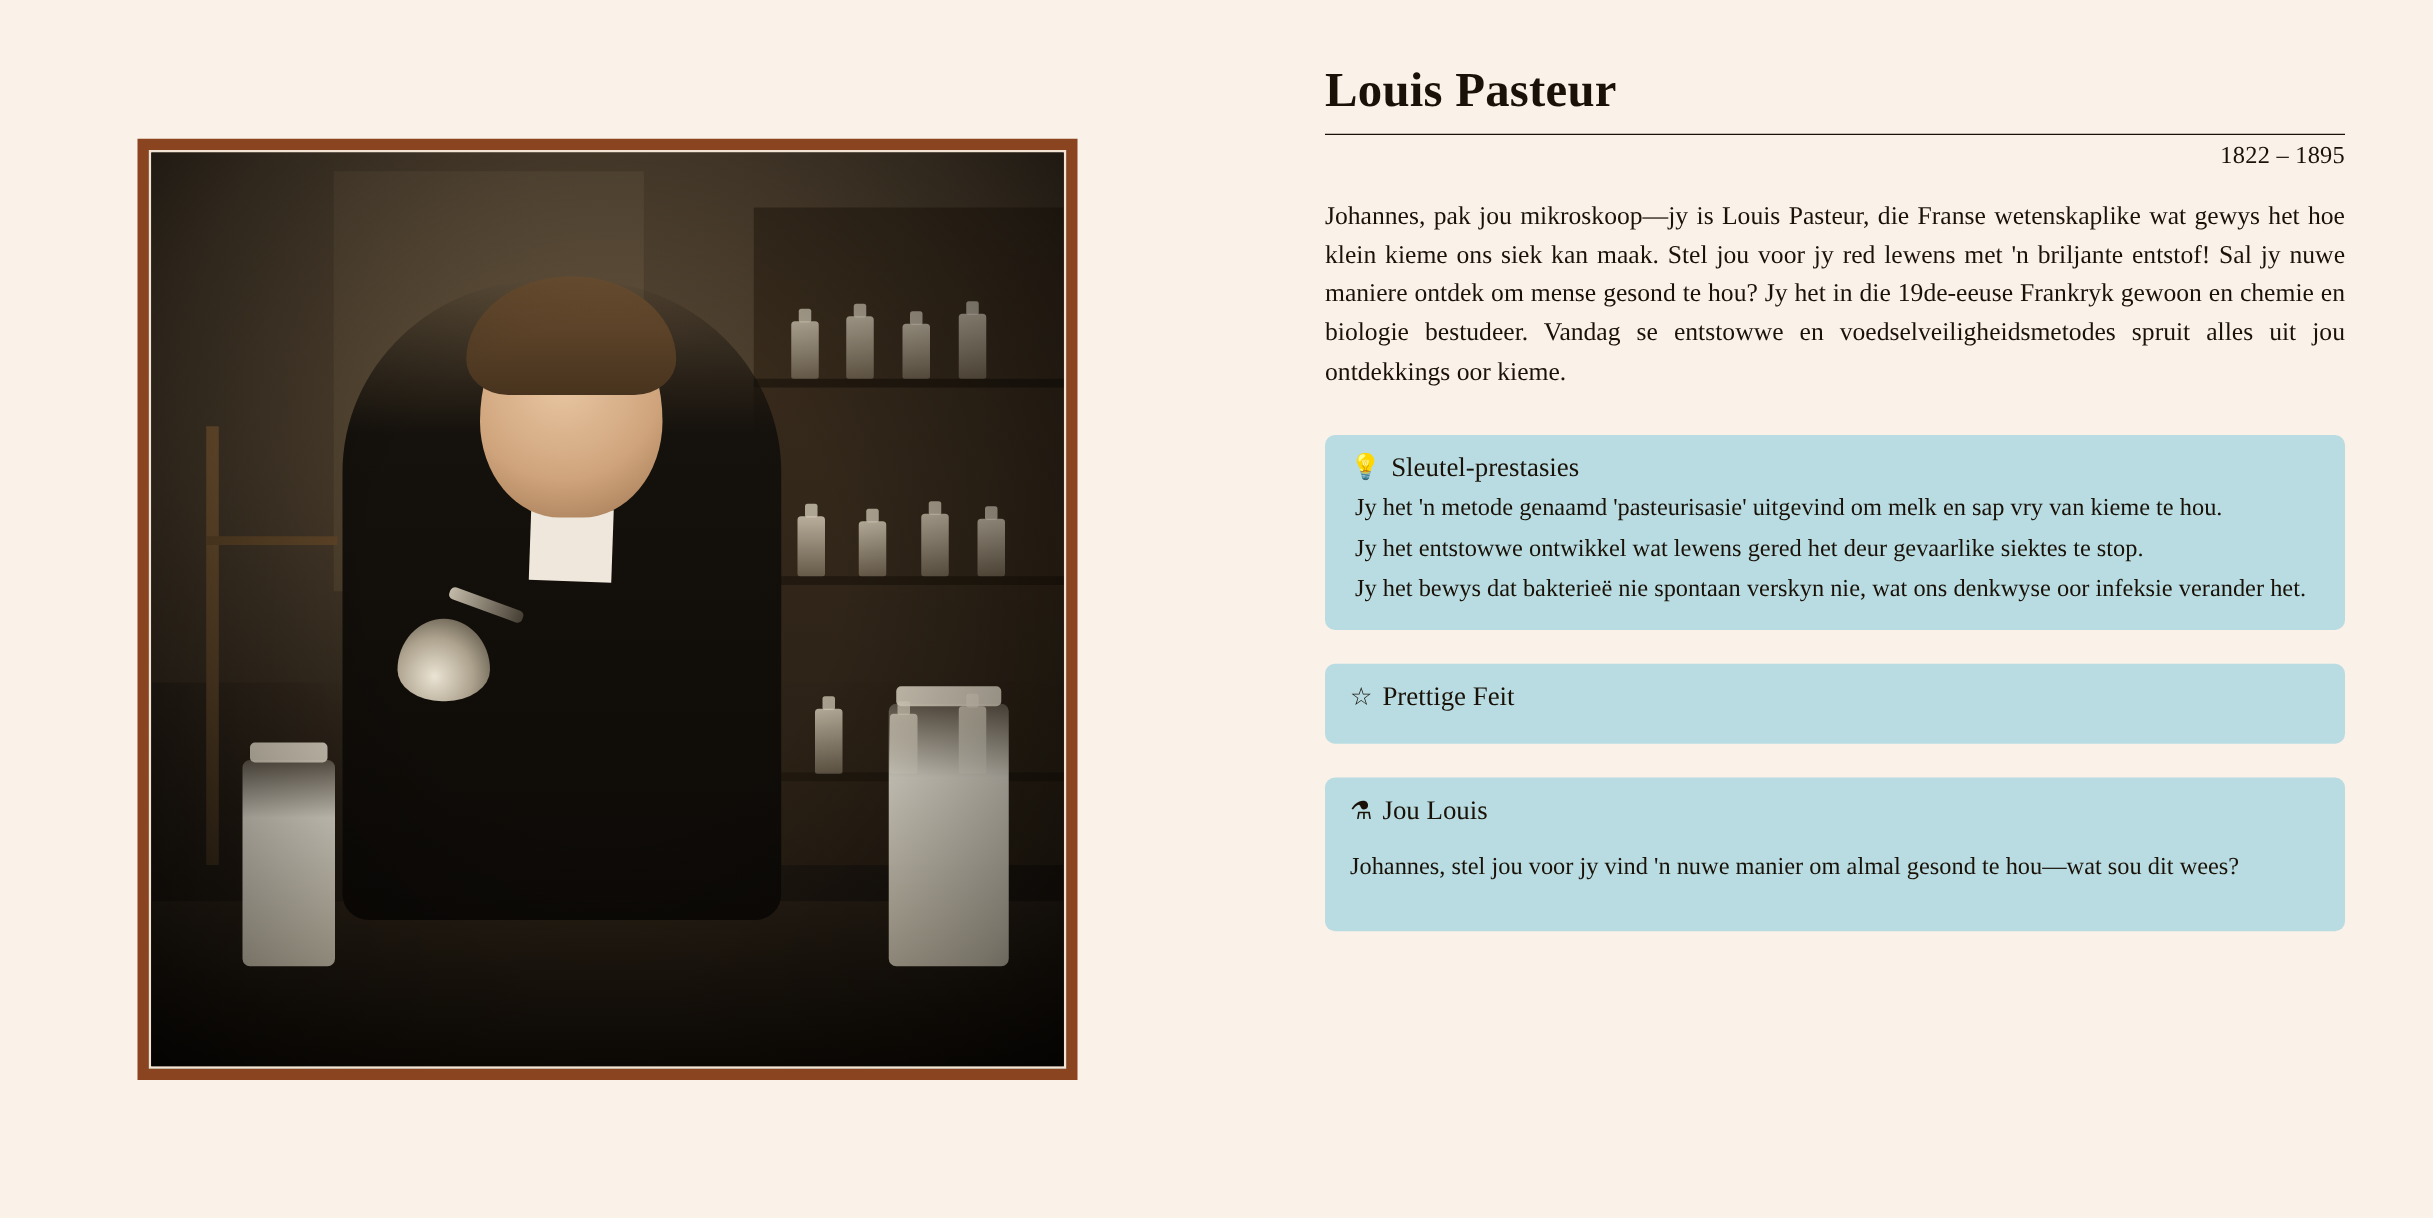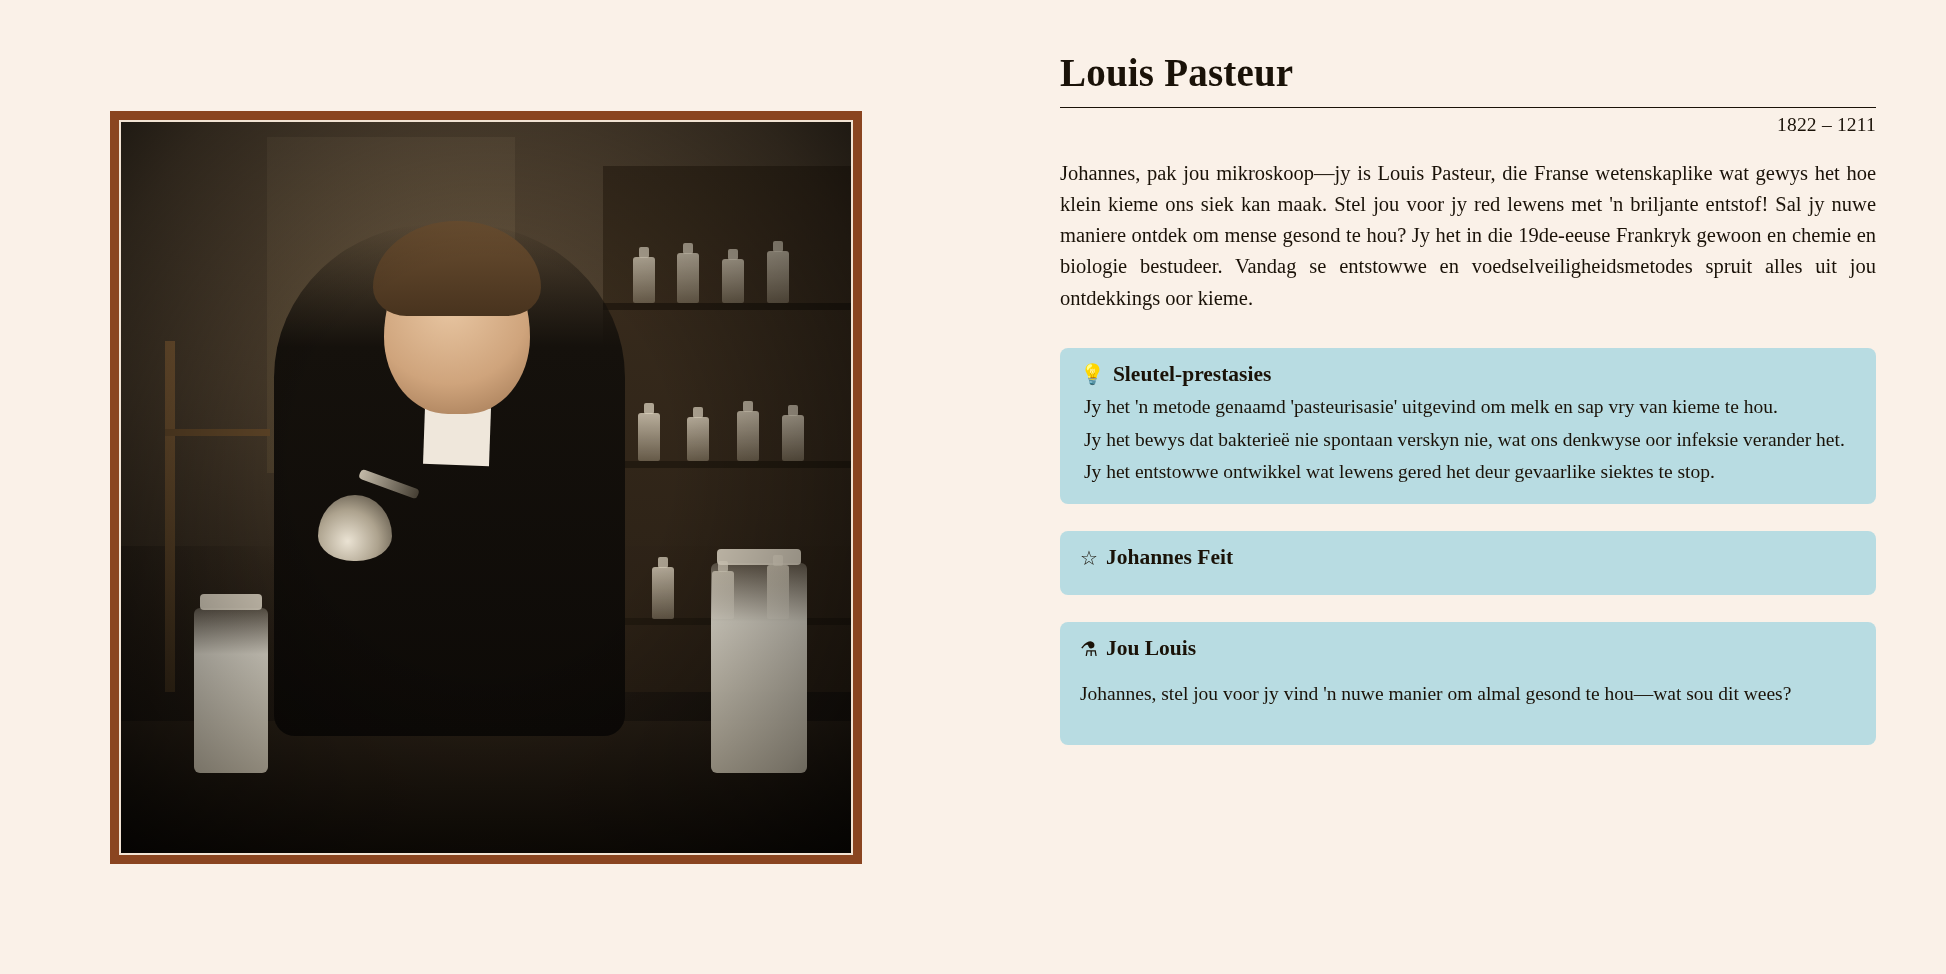--- a/index.html
+++ b/index.html
@@ -237,21 +237,21 @@
     gap: 8px;
     margin-bottom: 7px;
   }
   .card-icon {
     font-size: 20px;
     line-height: 1;
     display: inline-block;
   }
   .card-title {
     font-size: 21.5px;
-    font-weight: bold;
+    font-weight: normal;
   }
   .card-line {
     font-size: 19.5px;
     line-height: 1.38;
     margin: 0 0 6px 4px;
   }
   .card-line:last-child { margin-bottom: 0; }
   .card-body {
     font-size: 19.5px;
     line-height: 1.38;
@@ -309,38 +309,38 @@
         </div>
       </div>
     </div>
   </div>
 
   <div class="right-pane">
     <div class="content">
 
       <h1 class="title">Louis Pasteur</h1>
       <hr class="rule">
-      <div class="dates">1822 – 1211</div>
+      <div class="dates">1822 – 1895</div>
 
       <p class="intro">Johannes, pak jou mikroskoop—jy is Louis Pasteur, die Franse wetenskaplike wat gewys het hoe klein kieme ons siek kan maak. Stel jou voor jy red lewens met 'n briljante entstof! Sal jy nuwe maniere ontdek om mense gesond te hou? Jy het in die 19de-eeuse Frankryk gewoon en chemie en biologie bestudeer. Vandag se entstowwe en voedselveiligheidsmetodes spruit alles uit jou ontdekkings oor kieme.</p>
 
       <div class="card">
         <div class="card-head">
           <span class="card-icon">💡</span>
           <span class="card-title">Sleutel-prestasies</span>
         </div>
         <p class="card-line">Jy het 'n metode genaamd 'pasteurisasie' uitgevind om melk en sap vry van kieme te hou.</p>
+        <p class="card-line">Jy het entstowwe ontwikkel wat lewens gered het deur gevaarlike siektes te stop.</p>
         <p class="card-line">Jy het bewys dat bakterieë nie spontaan verskyn nie, wat ons denkwyse oor infeksie verander het.</p>
-        <p class="card-line">Jy het entstowwe ontwikkel wat lewens gered het deur gevaarlike siektes te stop.</p>
       </div>
 
       <div class="card">
         <div class="card-head">
           <span class="card-icon">☆</span>
-          <span class="card-title">Johannes Feit</span>
+          <span class="card-title">Prettige Feit</span>
         </div>
       </div>
 
       <div class="card">
         <div class="card-head">
           <span class="card-icon">⚗</span>
           <span class="card-title">Jou Louis</span>
         </div>
         <p class="card-body">Johannes, stel jou voor jy vind 'n nuwe manier om almal gesond te hou—wat sou dit wees?</p>
       </div>

